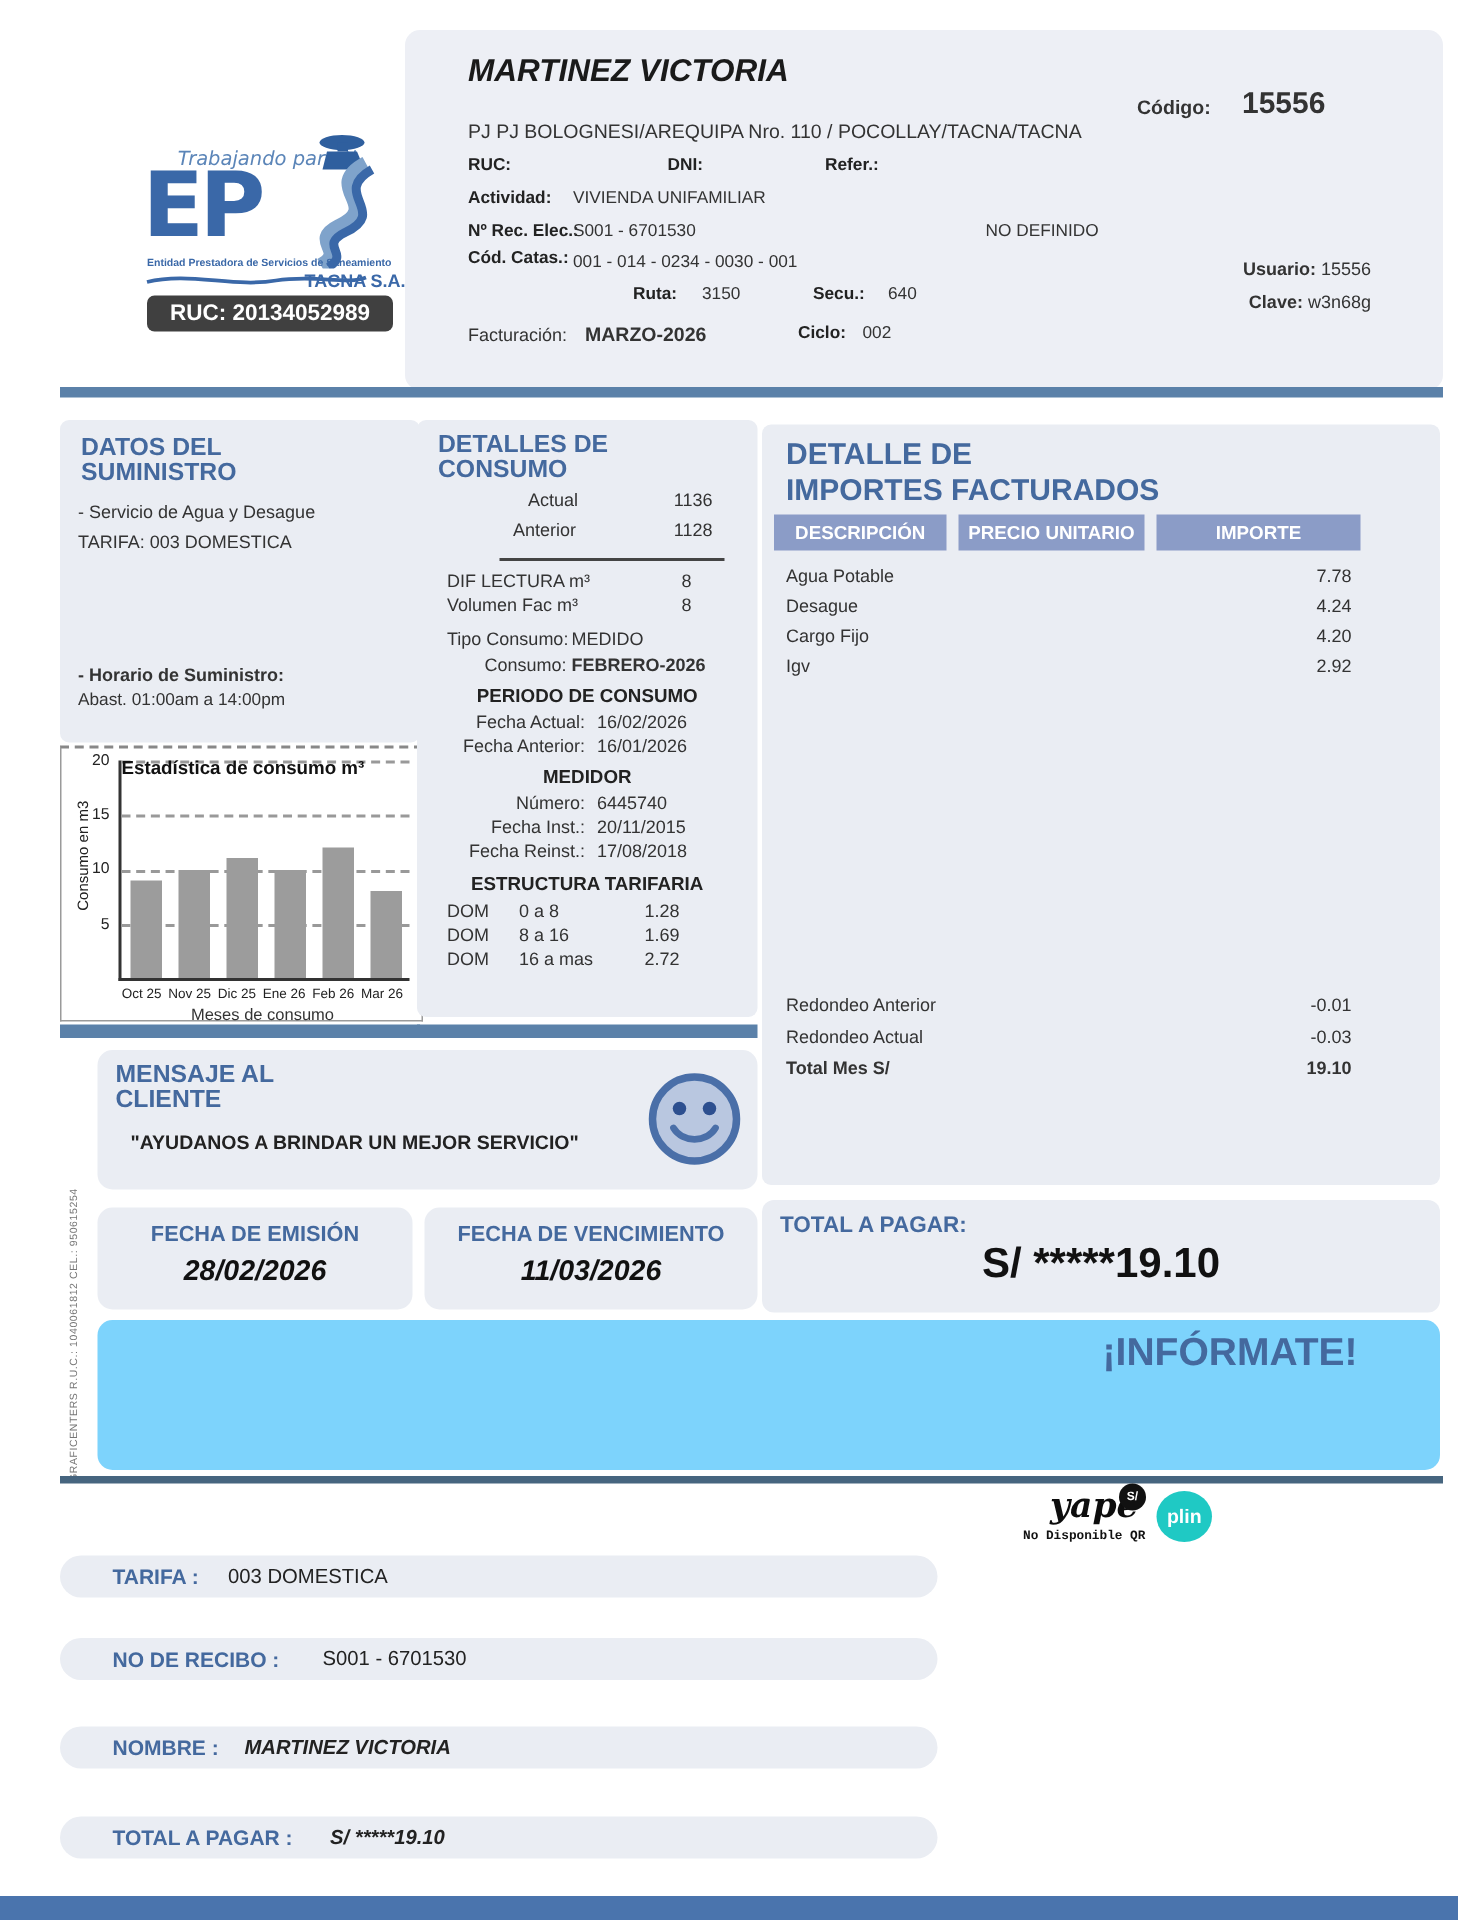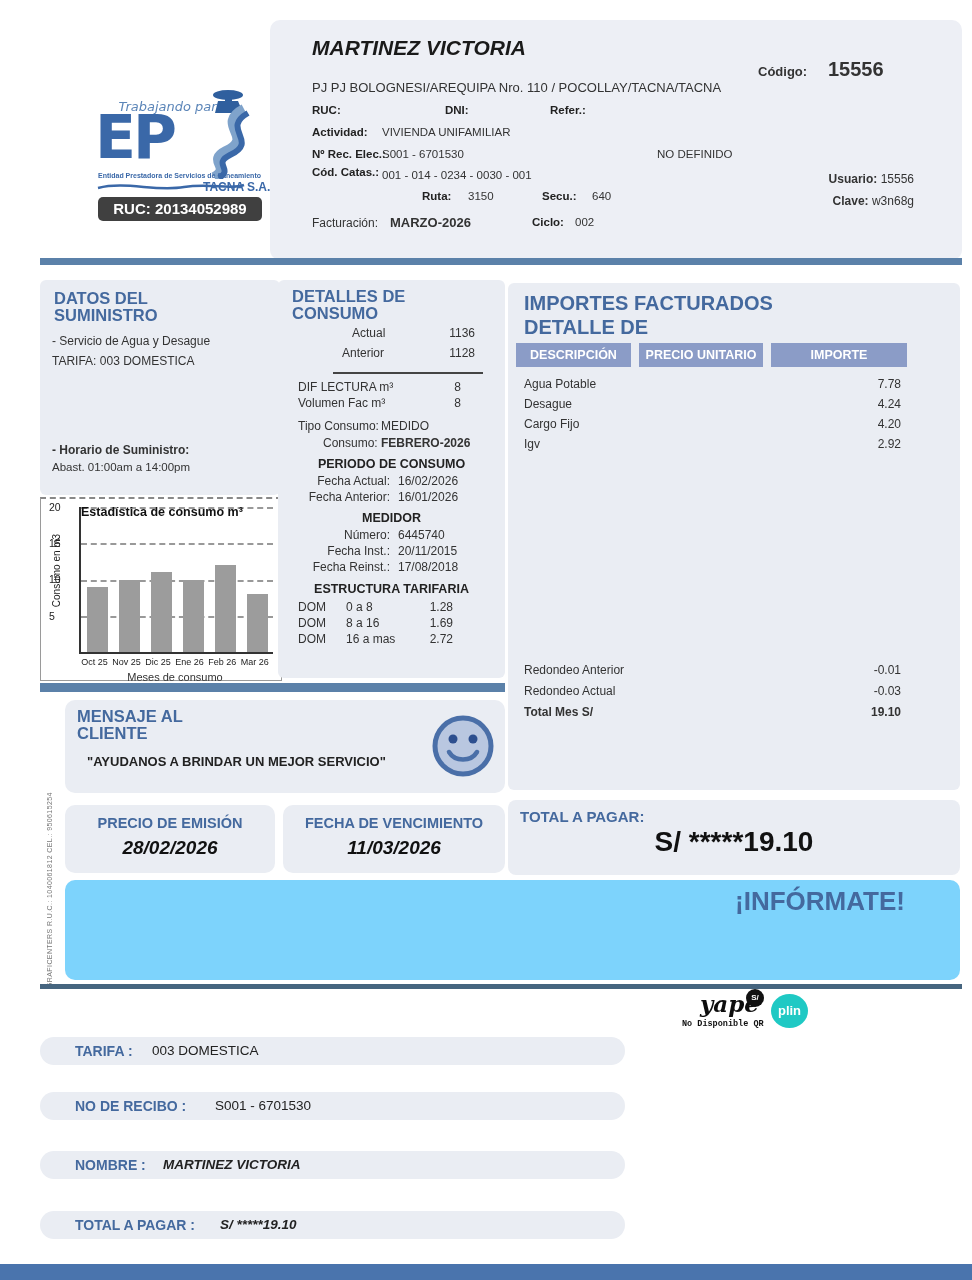--- a/index.html
+++ b/index.html
@@ -19,21 +19,21 @@
   .ctr{text-align:center;font-weight:bold;font-size:12.5px;color:#222;}
   
   #chartbox{position:absolute;left:40px;top:497px;width:240px;height:181px;background:#fff;
             border:1px solid #9a9a9a;border-top:2px dashed #888;}
   #plot{position:absolute;left:38px;top:8px;width:192px;height:145px;
         border-left:2px solid #333;border-bottom:2px solid #333;}
   .grid{position:absolute;left:0;width:100%;border-top:2px dashed #999;height:0;}
   #bars{position:absolute;left:0;bottom:0;width:100%;height:100%;display:flex;
         align-items:flex-end;justify-content:space-around;}
   .cbar{width:21px;background:#9c9c9c;}
-  .ytick{position:absolute;width:24px;text-align:left;font-size:10.5px;color:#222;}
+  .ytick{position:absolute;width:24px;text-align:right;font-size:10.5px;color:#222;}
   #xlabels{position:absolute;left:38px;top:158px;width:192px;display:flex;
            justify-content:space-around;font-size:9px;color:#222;white-space:nowrap;}
   
   .thcell{position:absolute;top:60px;height:24px;line-height:24px;background:#8b9cc7;
           color:#fff;font-weight:bold;font-size:12.5px;text-align:center;}
   .irow-desc{position:absolute;left:16px;font-size:12px;}
   .irow-val{position:absolute;left:240px;width:153px;text-align:right;font-size:12px;}
   
   .frow{position:absolute;left:40px;width:585px;height:28px;background:#eaedf3;border-radius:14px;}
   .frow .flbl{position:absolute;left:35px;line-height:28px;font-size:14px;font-weight:bold;color:#44699e;}
@@ -216,22 +216,22 @@
     <div class="crow" style="top:352px;">
         <span class="abs" style="left:20px;">DOM</span>
         <span class="abs" style="left:68px;">16 a mas</span>
         <span class="abs" style="right:52px;">2.72</span>
       </div>
   </div>
   <div class="bar" style="left:278px;top:683px;width:227px;height:9px;"></div>
 
   <div class="panel" style="left:508px;top:283px;width:452px;height:507px;border-radius:6px;">
     <div class="abs sec-title" style="left:16px;top:8px;font-size:20px;line-height:1.2;">
+      <div>DETALLE DE</div>
       <div>IMPORTES FACTURADOS</div>
-      <div>DETALLE DE</div>
     </div>
     <div class="thcell" style="left:8px;width:115px;">DESCRIPCIÓN</div>
     <div class="thcell" style="left:131px;width:124px;">PRECIO UNITARIO</div>
     <div class="thcell" style="left:263px;width:136px;">IMPORTE</div>
 
     <div>
         <span class="irow-desc" style="top:94px;">Agua Potable</span>
         <span class="irow-val" style="top:94px;">7.78</span>
       </div>
     <div>
@@ -269,21 +269,21 @@
     <div class="abs b" style="left:22px;top:54px;font-size:13px;color:#222;">"AYUDANOS A BRINDAR UN MEJOR SERVICIO"</div>
     <svg class="abs" style="right:10px;top:14px;" width="64" height="64" viewBox="0 0 64 64">
       <circle cx="32" cy="32" r="28" fill="#b9c7e0" stroke="#4a6fa8" stroke-width="5"></circle>
       <circle cx="22" cy="25" r="4.5" fill="#2d4f8f"></circle>
       <circle cx="42" cy="25" r="4.5" fill="#2d4f8f"></circle>
       <path d="M18 38 C24 48 40 48 46 38" stroke="#4a6fa8" stroke-width="4.5" fill="none" stroke-linecap="round"></path>
     </svg>
   </div>
 
   <div class="panel" style="left:65px;top:805px;width:210px;height:68px;border-radius:10px;">
-    <div class="abs b blue" style="left:0;top:10px;width:100%;text-align:center;font-size:14.5px;">PRECIO DE EMISIÓN</div>
+    <div class="abs b blue" style="left:0;top:10px;width:100%;text-align:center;font-size:14.5px;">FECHA DE EMISIÓN</div>
     <div class="abs b i" style="left:0;top:32px;width:100%;text-align:center;font-size:19px;color:#111;">28/02/2026</div>
   </div>
   <div class="panel" style="left:283px;top:805px;width:222px;height:68px;border-radius:10px;">
     <div class="abs b blue" style="left:0;top:10px;width:100%;text-align:center;font-size:14.5px;">FECHA DE VENCIMIENTO</div>
     <div class="abs b i" style="left:0;top:32px;width:100%;text-align:center;font-size:19px;color:#111;">11/03/2026</div>
   </div>
   <div class="panel" style="left:508px;top:800px;width:452px;height:75px;border-radius:8px;">
     <div class="abs b blue" style="left:12px;top:8px;font-size:15px;">TOTAL A PAGAR:</div>
     <div class="abs b" style="left:0;top:26px;width:100%;text-align:center;font-size:28px;color:#111;">S/ *****19.10</div>
   </div>

